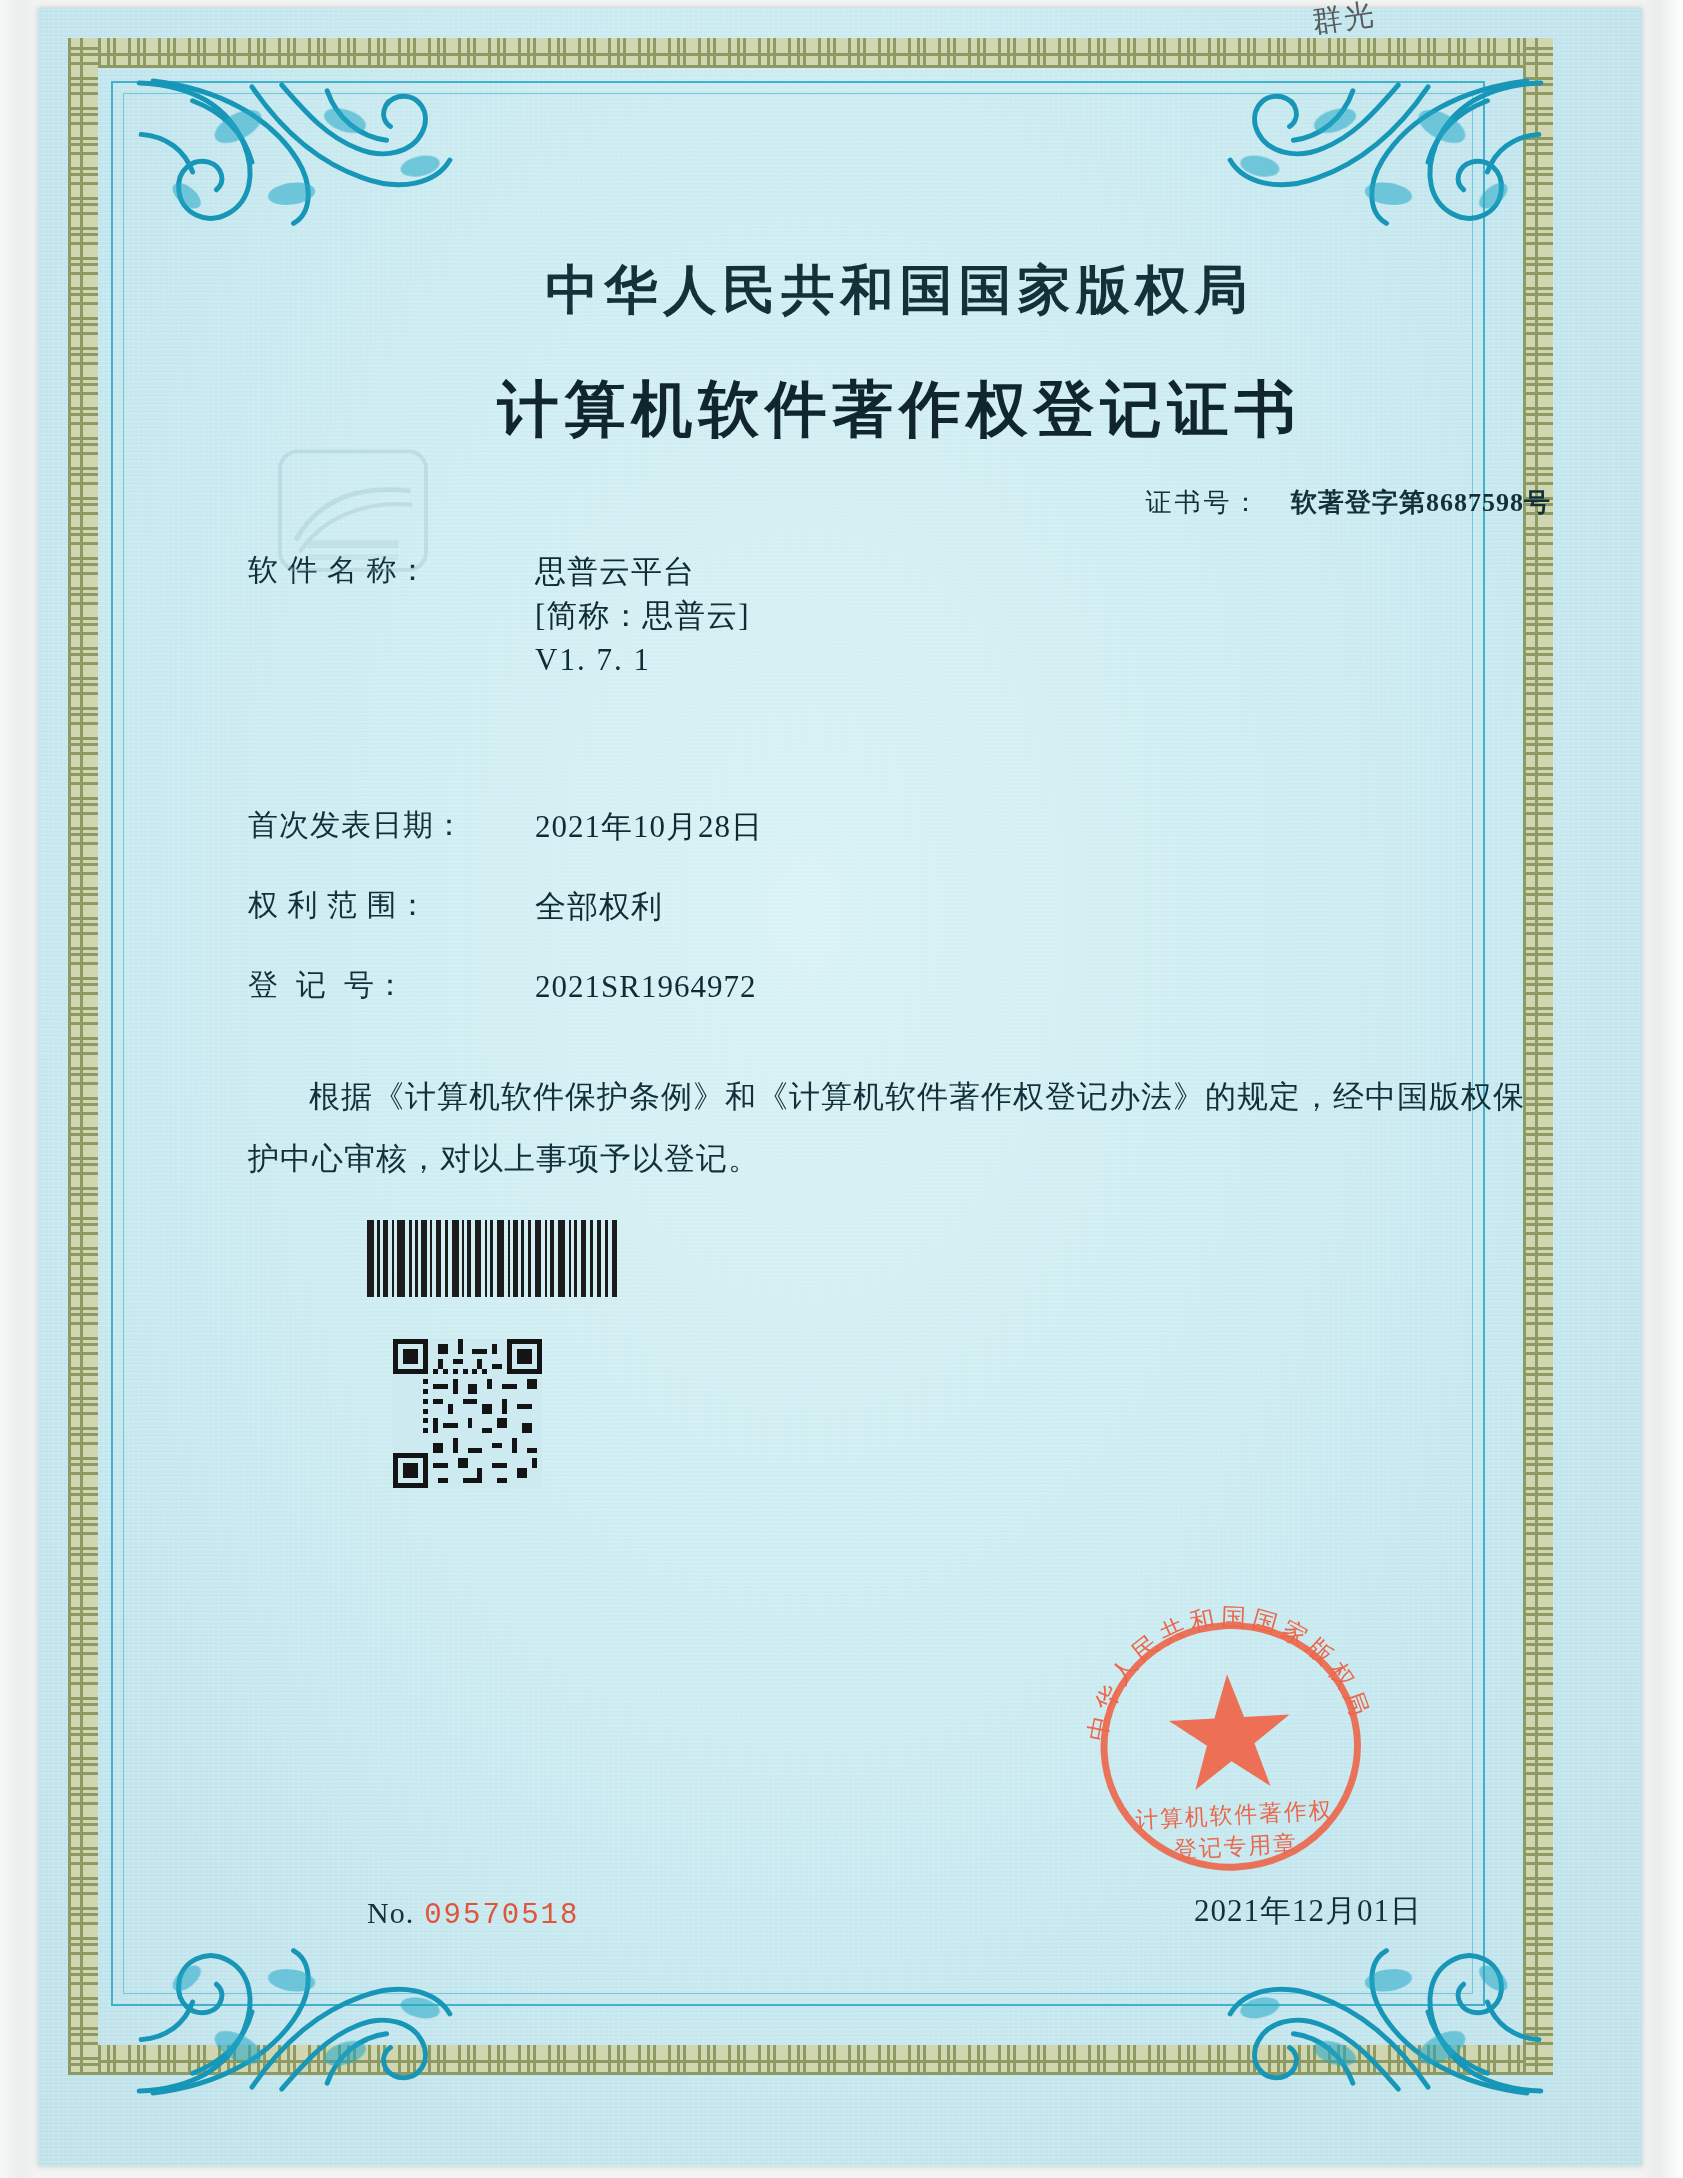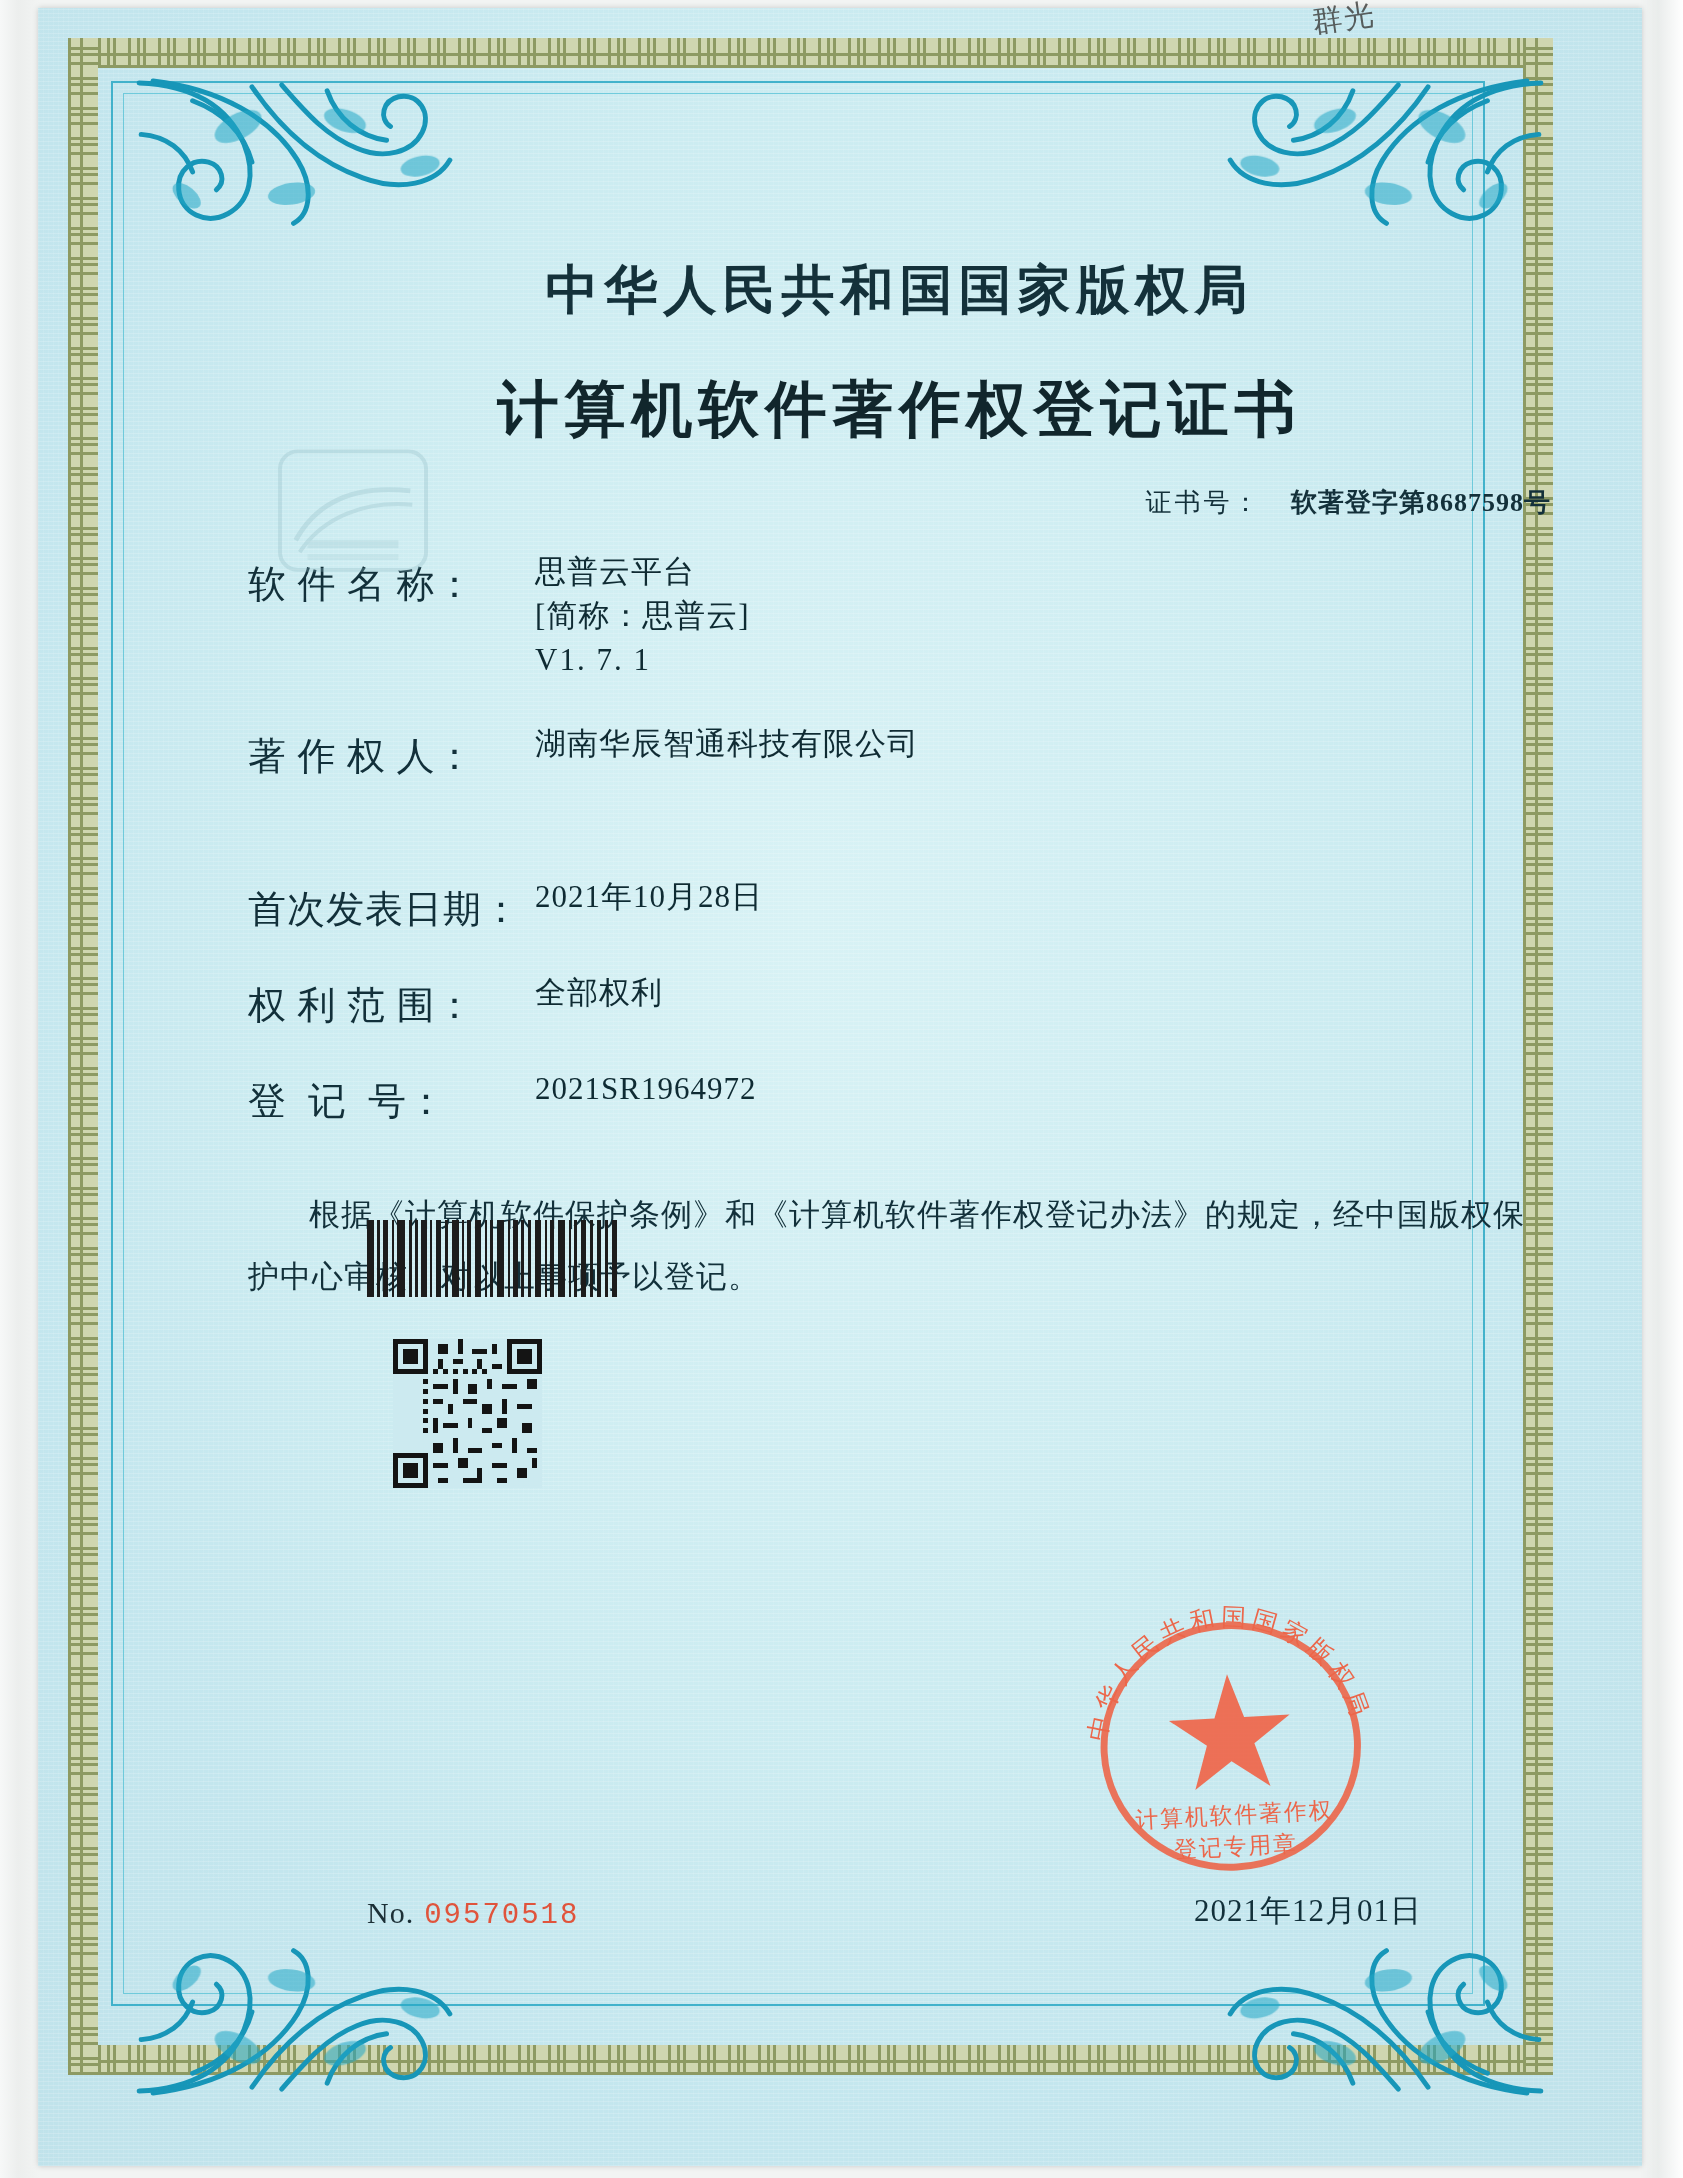--- a/index.html
+++ b/index.html
@@ -164,25 +164,24 @@
     padding-left: 91px;
   }
   .frow {
     display: flex;
     align-items: flex-start;
     margin-bottom: 10px;
   }
   .flabel {
     width: 287px;
     flex: 0 0 287px;
-    font-size: 38px;
+    font-size: 30px;
     color: #12303a;
     letter-spacing: 1px;
     white-space: pre;
-    margin-top: 9px;
   }
   .fvalue {
     font-size: 31px;
     color: #0f2b33;
     letter-spacing: 1px;
     line-height: 1.42;
   }
   .fvalue .mono {
     font-family: "Liberation Serif", serif;
     letter-spacing: 2px;
@@ -386,24 +385,20 @@
           <div class="flabel">软 件 名 称：</div>
           <div class="fvalue">
             <div>思普云平台</div>
             <div>[简称：思普云]</div>
             <div class="mono">V1. 7. 1</div>
           </div>
         </div>
 
         <div class="gap-md"></div>
 
-        <div class="frow">
-          <div class="flabel">著 作 权 人：</div>
-          <div class="fvalue">湖南华辰智通科技有限公司</div>
-        </div>
 
         <div class="gap-lg"></div>
 
 
         <div class="frow sp">
           <div class="flabel">首次发表日期：</div>
           <div class="fvalue">2021年10月28日</div>
         </div>
 
 

